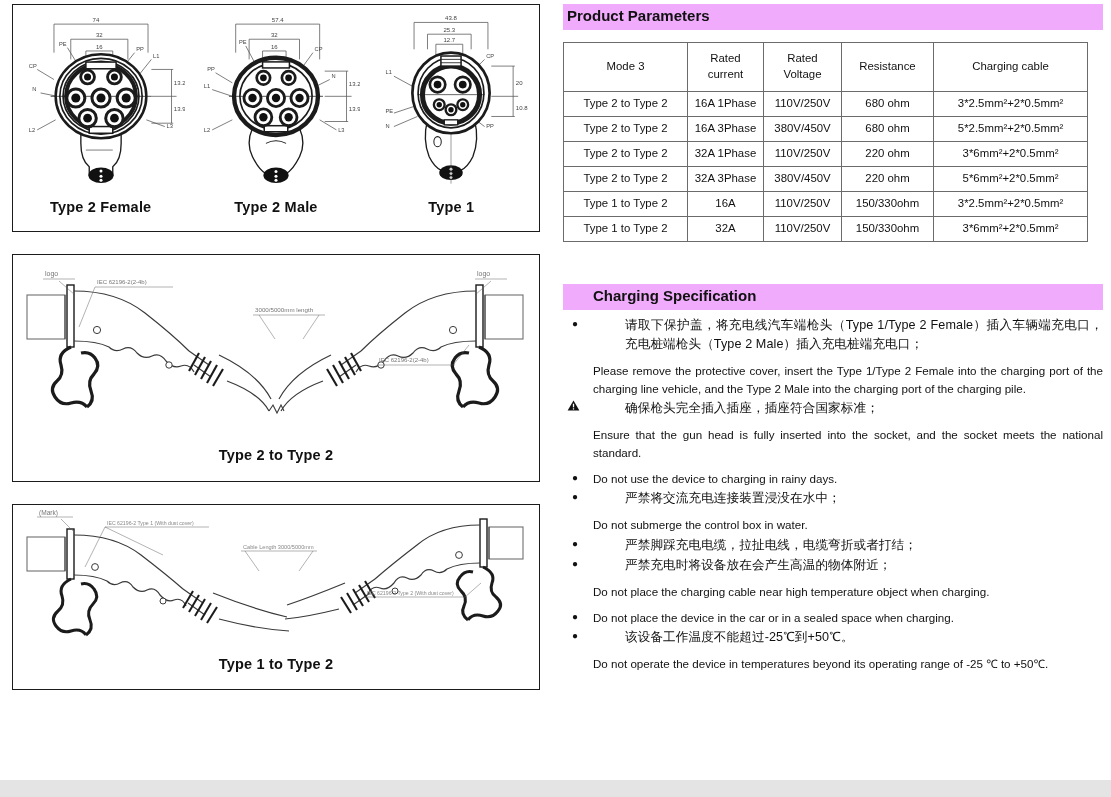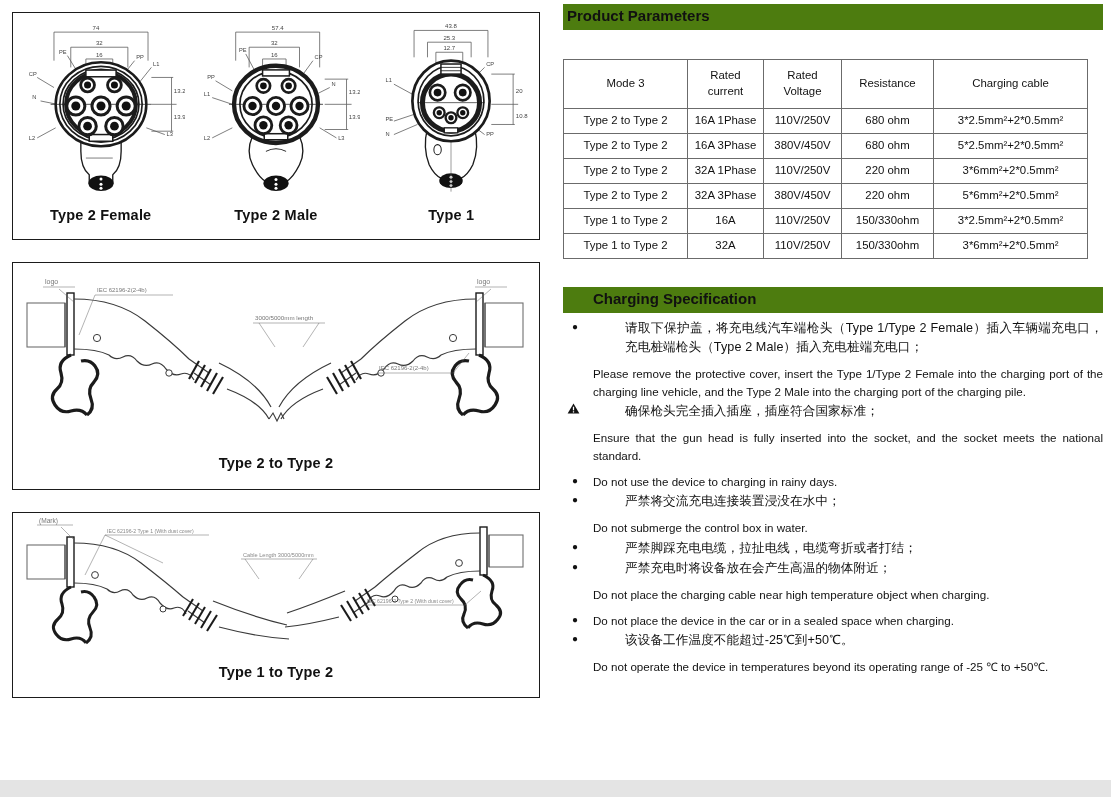--- a/index.html
+++ b/index.html
@@ -19,21 +19,21 @@
     position: relative;
     width: 1111px;
     height: 797px;
     box-sizing: border-box;
   }
 
   
   .left-col {
     position: absolute;
     left: 12px;
-    top: 12px;
+    top: 4px;
     width: 528px;
   }
   .panel {
     border: 1.5px solid #1b1b1b;
     background: #fff;
     box-sizing: border-box;
     position: relative;
   }
   .panel-caption {
     font-size: 14.5px;
@@ -85,33 +85,33 @@
   #panel-t1t2 .asm-caption { height: 46px; }
 
   
   .right-col {
     position: absolute;
     left: 563px;
     top: 4px;
     width: 540px;
   }
   .section-head {
-    background: #4d7c0f;
+    background: #f0abfc;
     font-size: 15px;
     font-weight: bold;
     color: #111;
     padding: 3px 4px 4px 4px;
     box-sizing: border-box;
     line-height: 1.25;
   }
 
   
   table.params {
     border-collapse: collapse;
-    margin-top: 29px;
+    margin-top: 12px;
     width: 524px;
     table-layout: fixed;
   }
   table.params td, table.params th {
     border: 1px solid #6b6b6b;
     font-size: 11.4px;
     font-weight: normal;
     text-align: center;
     color: #111;
     padding: 2px 1px;
@@ -125,21 +125,21 @@
   }
   table.params tbody td { height: 20px; }
   .col-mode { width: 124px; }
   .col-cur  { width: 76px; }
   .col-volt { width: 78px; }
   .col-res  { width: 92px; }
   .col-cable{ width: 154px; }
   .two-line span { display: block; }
 
   
-  #spec-head { margin-top: 28px; padding-left: 30px; }
+  #spec-head { margin-top: 42px; padding-left: 30px; }
   ul.spec {
     list-style: none;
     margin: 6px 0 0 0;
     padding: 0;
     width: 540px;
   }
   ul.spec > li {
     position: relative;
     padding-left: 30px;
     margin-bottom: 1px;

